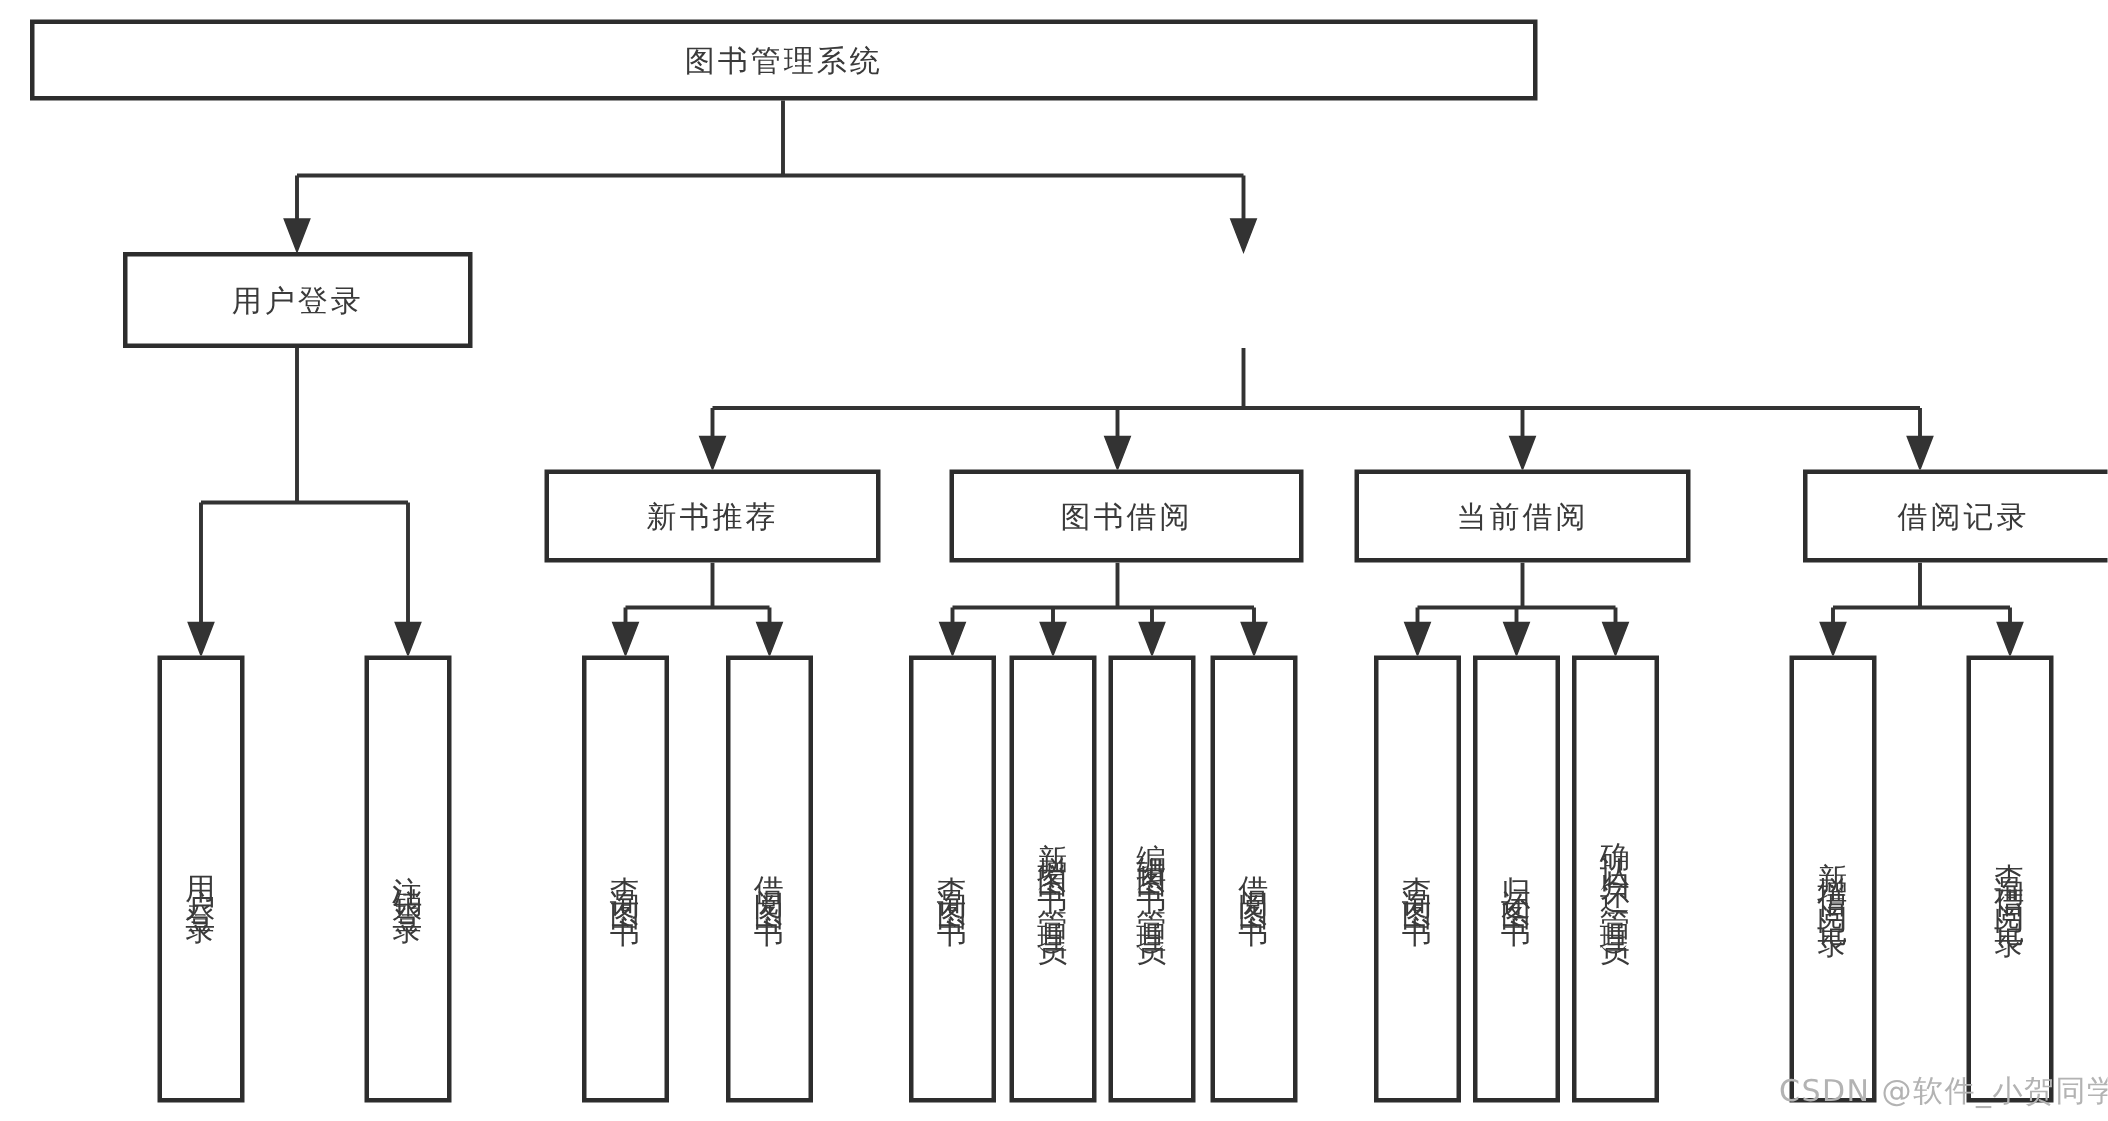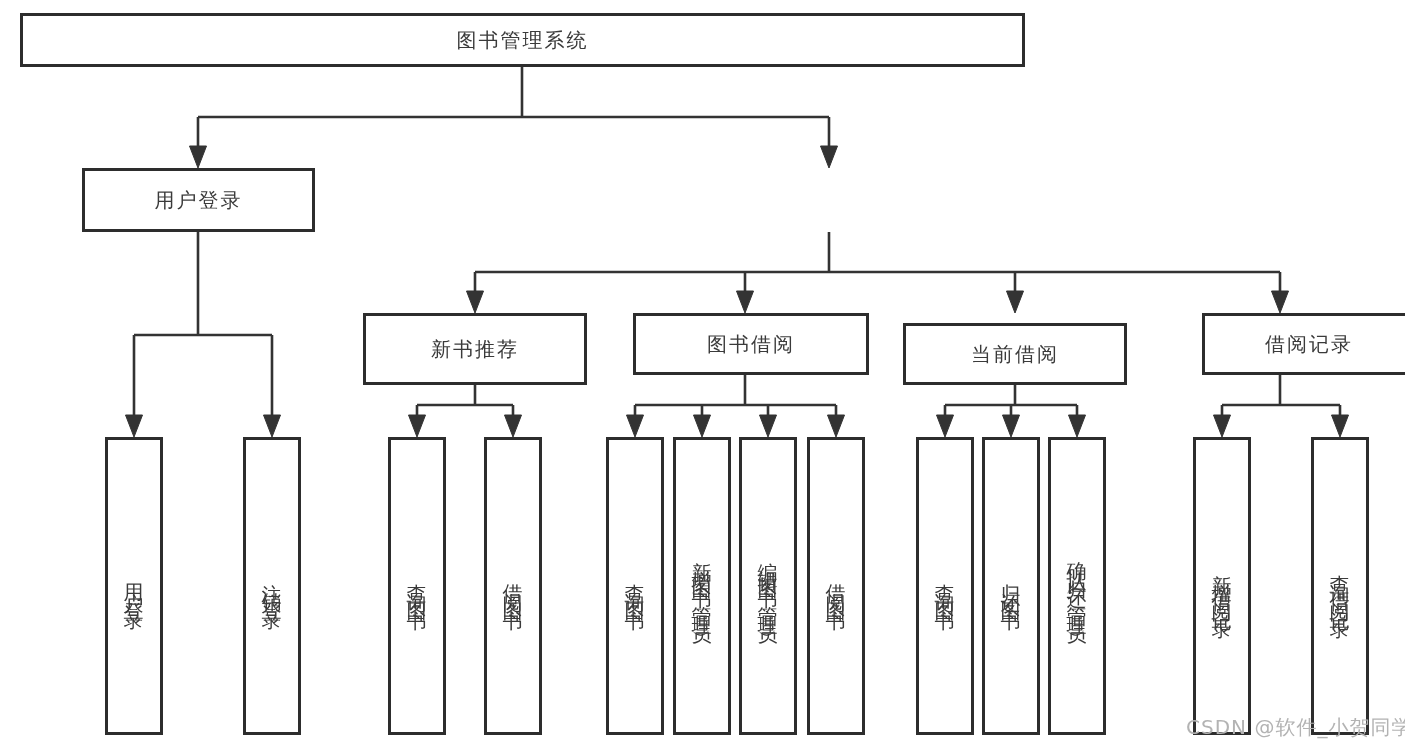--- a/index.html
+++ b/index.html
@@ -76,27 +76,27 @@
   </svg>
 
   <div class="box" style="left:20px; top:13px; width:1005px; height:54px;">
     <span class="lbl">图书管理系统</span>
   </div>
 
   <div class="box" style="left:82px; top:168px; width:233px; height:64px;">
     <span class="lbl">用户登录</span>
   </div>
 
-  <div class="box" style="left:363px; top:313px; width:224px; height:72px;">
+  <div class="box" style="left:363px; top:313px; width:224px; height:62px;">
     <span class="lbl">新书推荐</span>
   </div>
   <div class="box" style="left:633px; top:313px; width:236px; height:62px;">
     <span class="lbl">图书借阅</span>
   </div>
-  <div class="box" style="left:903px; top:313px; width:224px; height:62px;margin-top:10px;">
+  <div class="box" style="left:903px; top:313px; width:224px; height:62px;">
     <span class="lbl">当前借阅</span>
   </div>
   <div class="box" style="left:1202px; top:313px; width:214px; height:62px;">
     <span class="lbl">借阅记录</span>
   </div>
 
   <div class="box v" style="left:105px; top:437px; width:58px; height:298px;">
     <span class="lbl">用户登录</span>
   </div>
   <div class="box v" style="left:243px; top:437px; width:58px; height:298px;">

